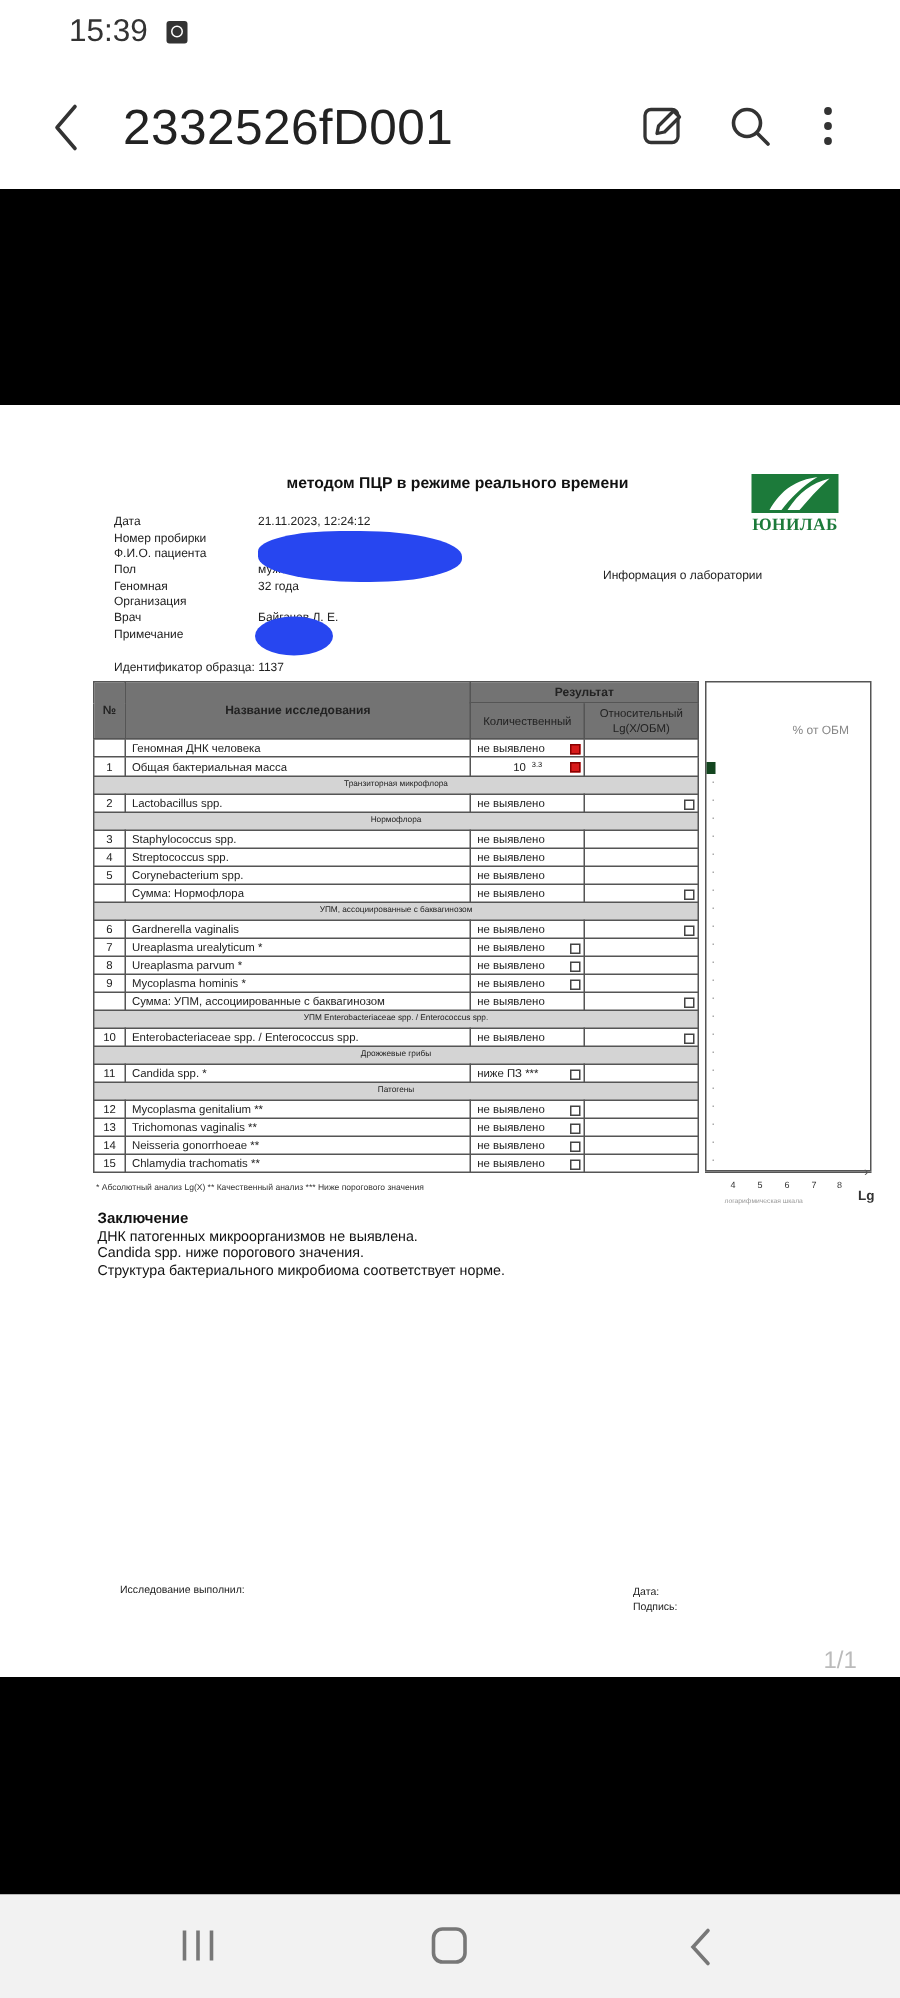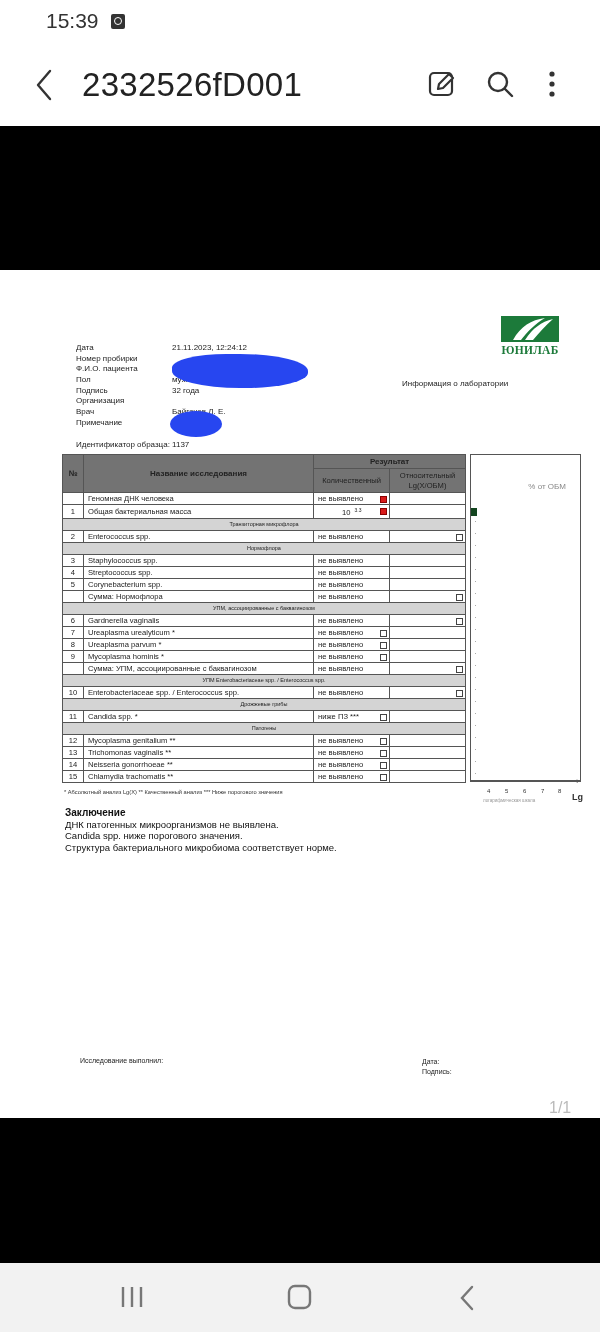--- a/index.html
+++ b/index.html
@@ -125,20 +125,21 @@
         <circle cx="18" cy="8" r="2.6" fill="#333"></circle>
         <circle cx="18" cy="18" r="2.6" fill="#333"></circle>
         <circle cx="18" cy="28" r="2.6" fill="#333"></circle>
       </svg>
   </div>
 </div>
 
 <div class="dark-band" style="top:126px;height:144px"></div>
 
 <div class="page">
+  <div class="doc-title" style="top:46px">методом ПЦР в режиме реального времени</div>
 
   <div class="logo">
     <div class="logo-box">
       <svg width="58" height="26" viewBox="0 0 58 26">
           <path d="M12 24C20 10 30 4 44 2C34 8 26 16 20 24z" fill="#fff"></path>
           <path d="M24 24C32 12 40 6 52 3C44 10 38 17 32 24z" fill="#fff"></path>
         </svg>
     </div>
     <div class="logo-text">ЮНИЛАБ</div>
   </div>
@@ -154,21 +155,21 @@
       </div>
     <div class="meta-row">
         <span class="meta-label">Ф.И.О. пациента</span>
         <span class="meta-val"></span>
       </div>
     <div class="meta-row">
         <span class="meta-label">Пол</span>
         <span class="meta-val">мужской</span>
       </div>
     <div class="meta-row">
-        <span class="meta-label">Подпись</span>
+        <span class="meta-label">Геномная</span>
         <span class="meta-val">32 года</span>
       </div>
     <div class="meta-row">
         <span class="meta-label">Организация</span>
         <span class="meta-val"></span>
       </div>
     <div class="meta-row">
         <span class="meta-label">Врач</span>
         <span class="meta-val">Байгачев Л. Е.</span>
       </div>
@@ -206,21 +207,21 @@
           <td class="num">1</td>
           <td class="name">Общая бактериальная масса</td>
           <td class="qty" style="padding-left:28px"><span>10</span><sup class="exp">3.3</sup><span class="sq red qcol"></span></td>
           <td class="rel"></td>
         </tr>
         <tr class="section">
           <td colspan="4">Транзиторная микрофлора</td>
         </tr>
         <tr>
           <td class="num">2</td>
-          <td class="name">Enterococcus spp.</td>
+          <td class="name">Lactobacillus spp.</td>
           <td class="qty"><span>не выявлено</span></td>
           <td class="rel">
             <span class="sq rcol"></span>
           </td>
         </tr>
         <tr class="section">
           <td colspan="4">Нормофлора</td>
         </tr>
         <tr>
           <td class="num">3</td>

